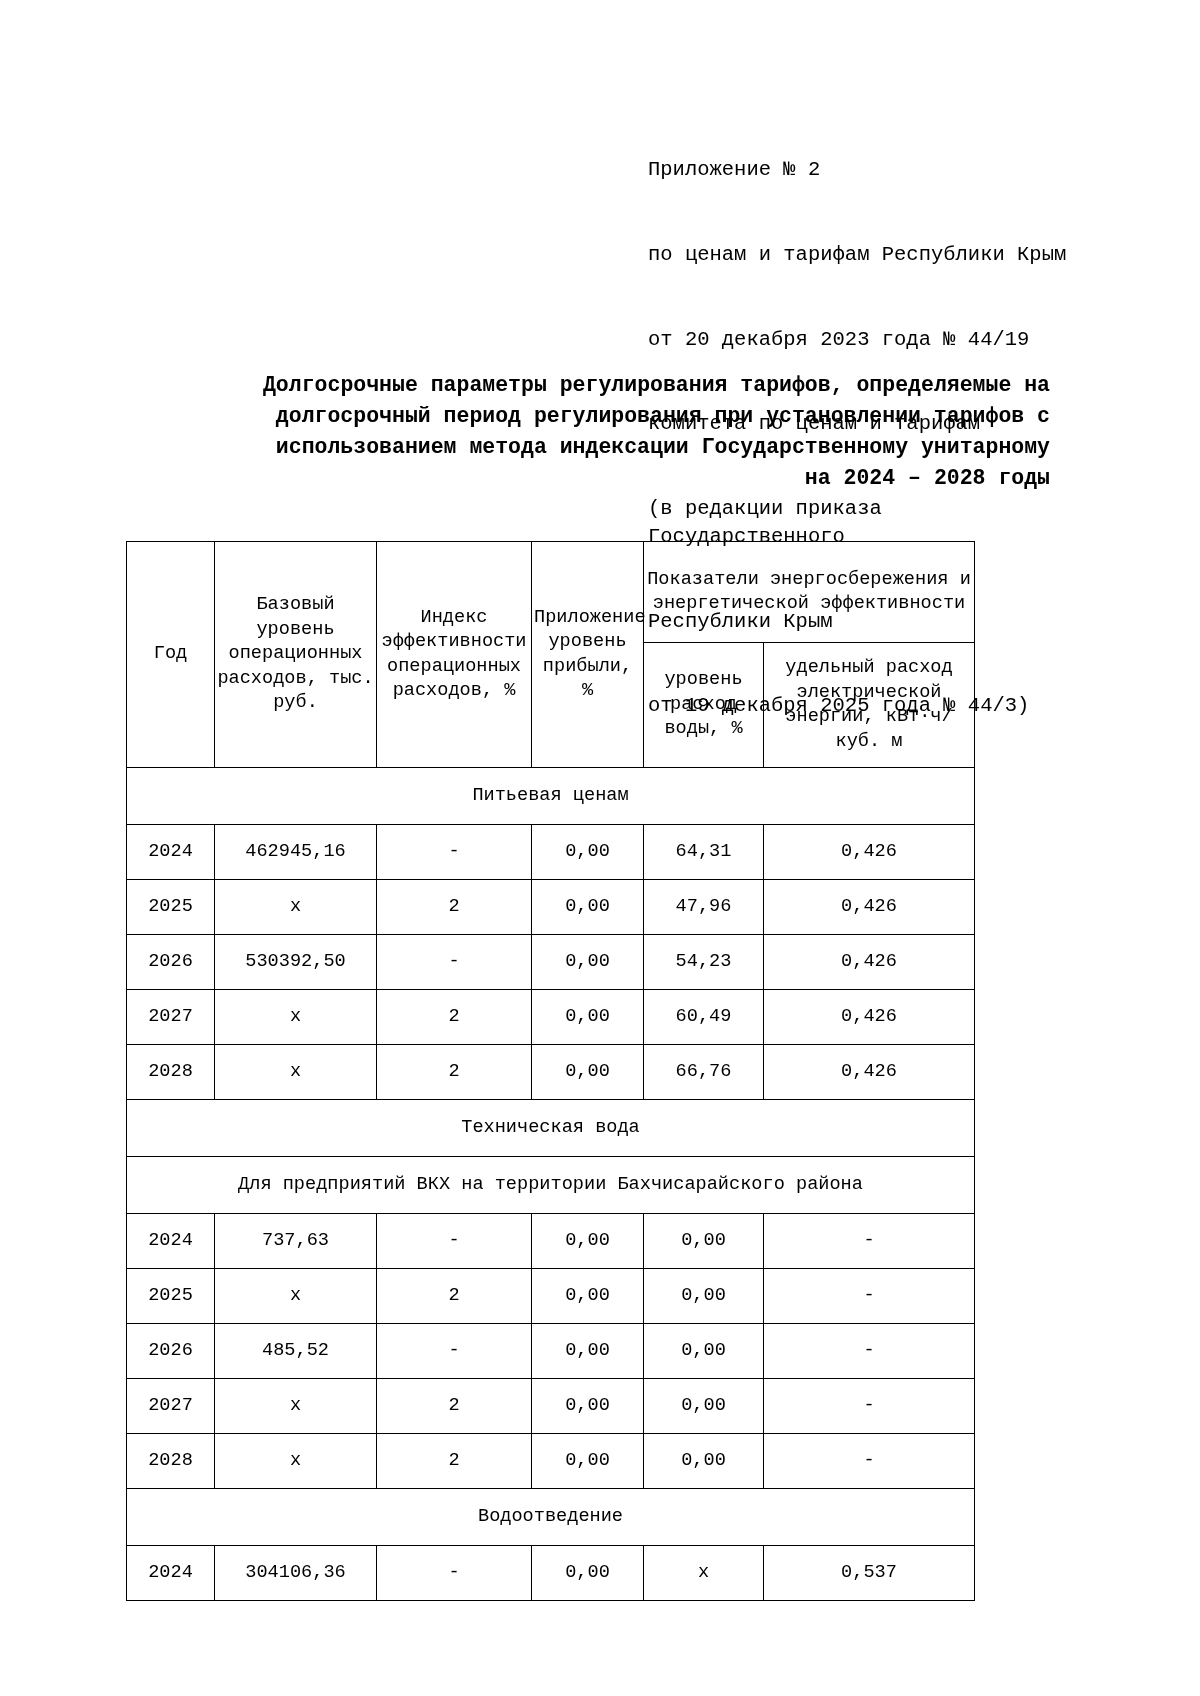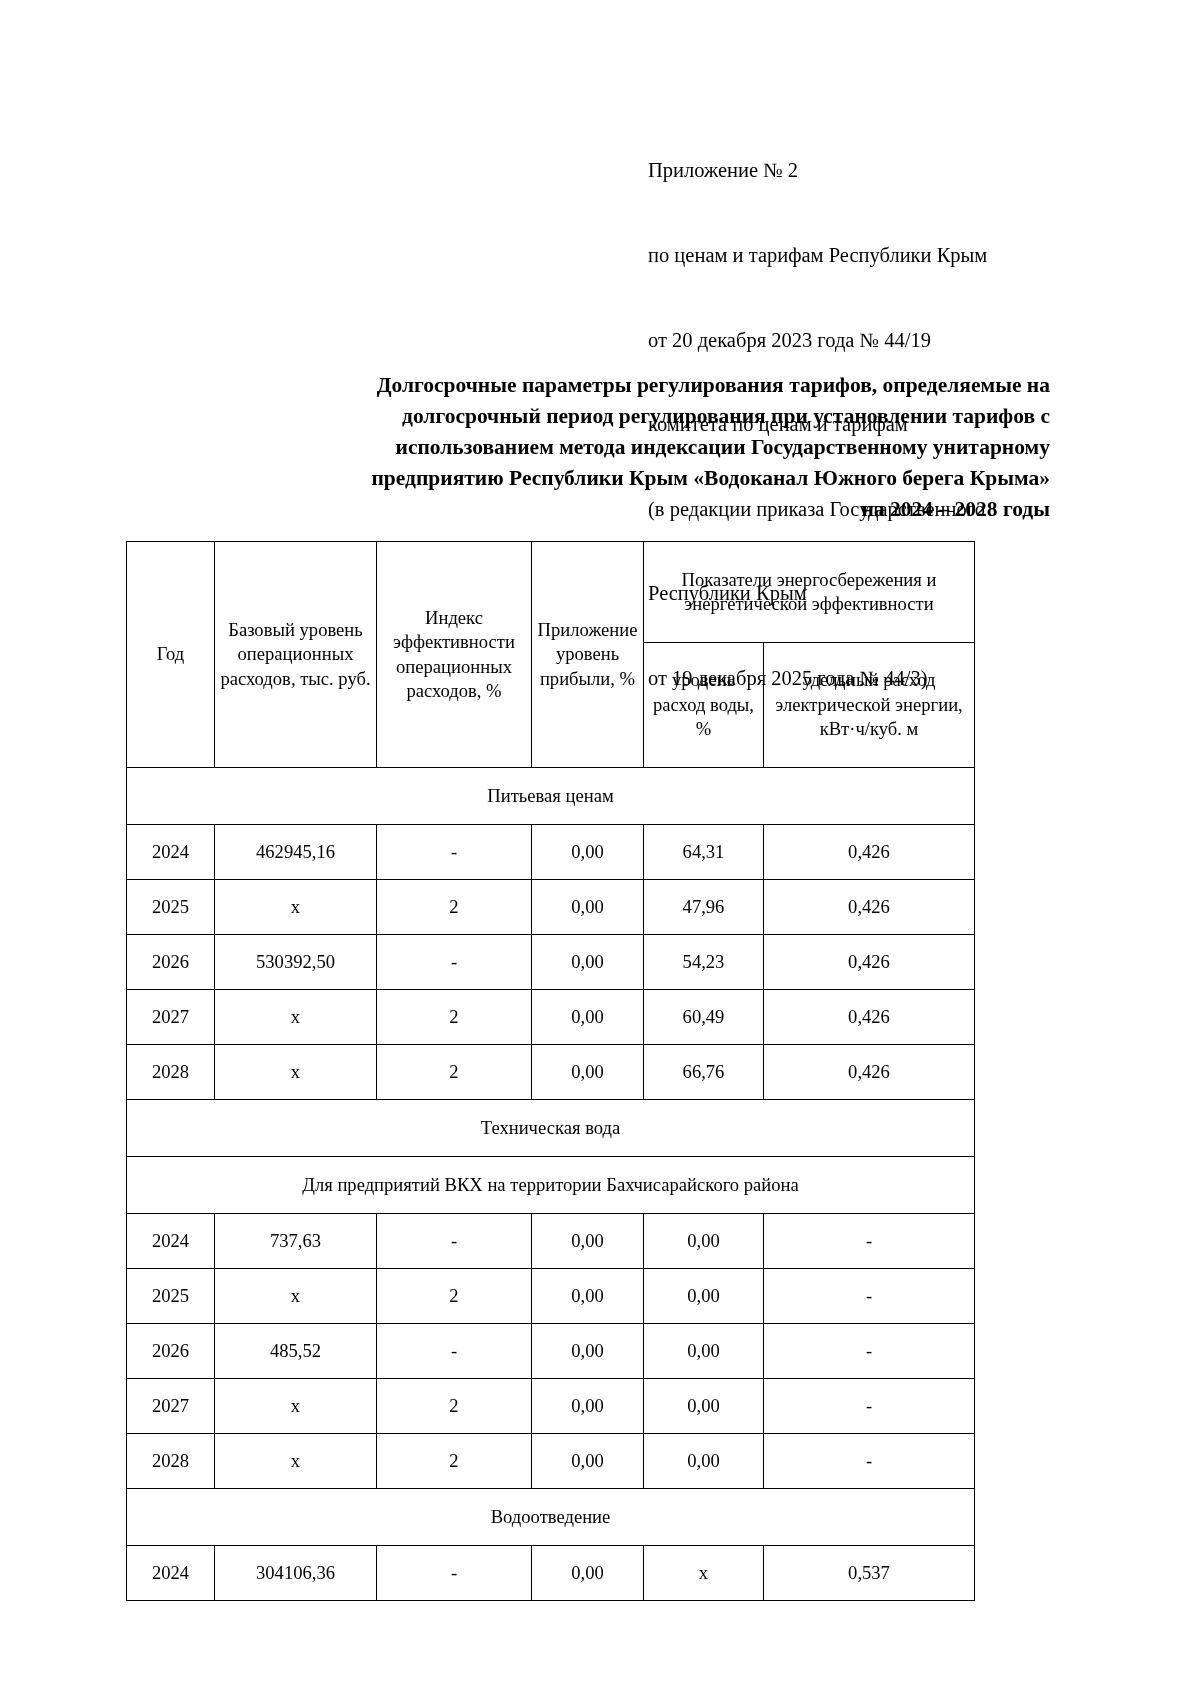--- a/index.html
+++ b/index.html
@@ -13,20 +13,21 @@
     font-family: "Liberation Serif", "DejaVu Serif", serif;
     color: #000000;
     position: relative;
     overflow: hidden;
   }
   .page {
     position: relative;
     width: 1200px;
     height: 1696px;
     box-sizing: border-box;
+    font-family: Liberation Mono, monospace;
   }
 
   
   .ref-block {
     position: absolute;
     left: 648px;
     top: 100px;
     width: 420px;
     font-size: 20.5px;
     line-height: 28.2px;
@@ -104,21 +105,20 @@
     <span class="ref-line">комитета по ценам и тарифам</span>
     <span class="ref-line">(в редакции приказа Государственного</span>
     <span class="ref-line">Республики Крым</span>
     <span class="ref-line">от 19 декабря 2025 года № 44/3)</span>
   </div>
 
   <div class="doc-title">
     <span class="tline">Долгосрочные параметры регулирования тарифов, определяемые на</span>
     <span class="tline">долгосрочный период регулирования при установлении тарифов с</span>
     <span class="tline">использованием метода индексации Государственному унитарному</span>
-    <span class="tline">предприятию Республики Крым «Водоканал Южного берега Крыма»</span>
     <span class="tline">на 2024 – 2028 годы</span>
   </div>
 
   <div class="tbl-wrap">
     <table class="main">
       <colgroup>
         <col class="c-year">
           <col class="c-base">
           <col class="c-idx">
         <col class="c-prof">

